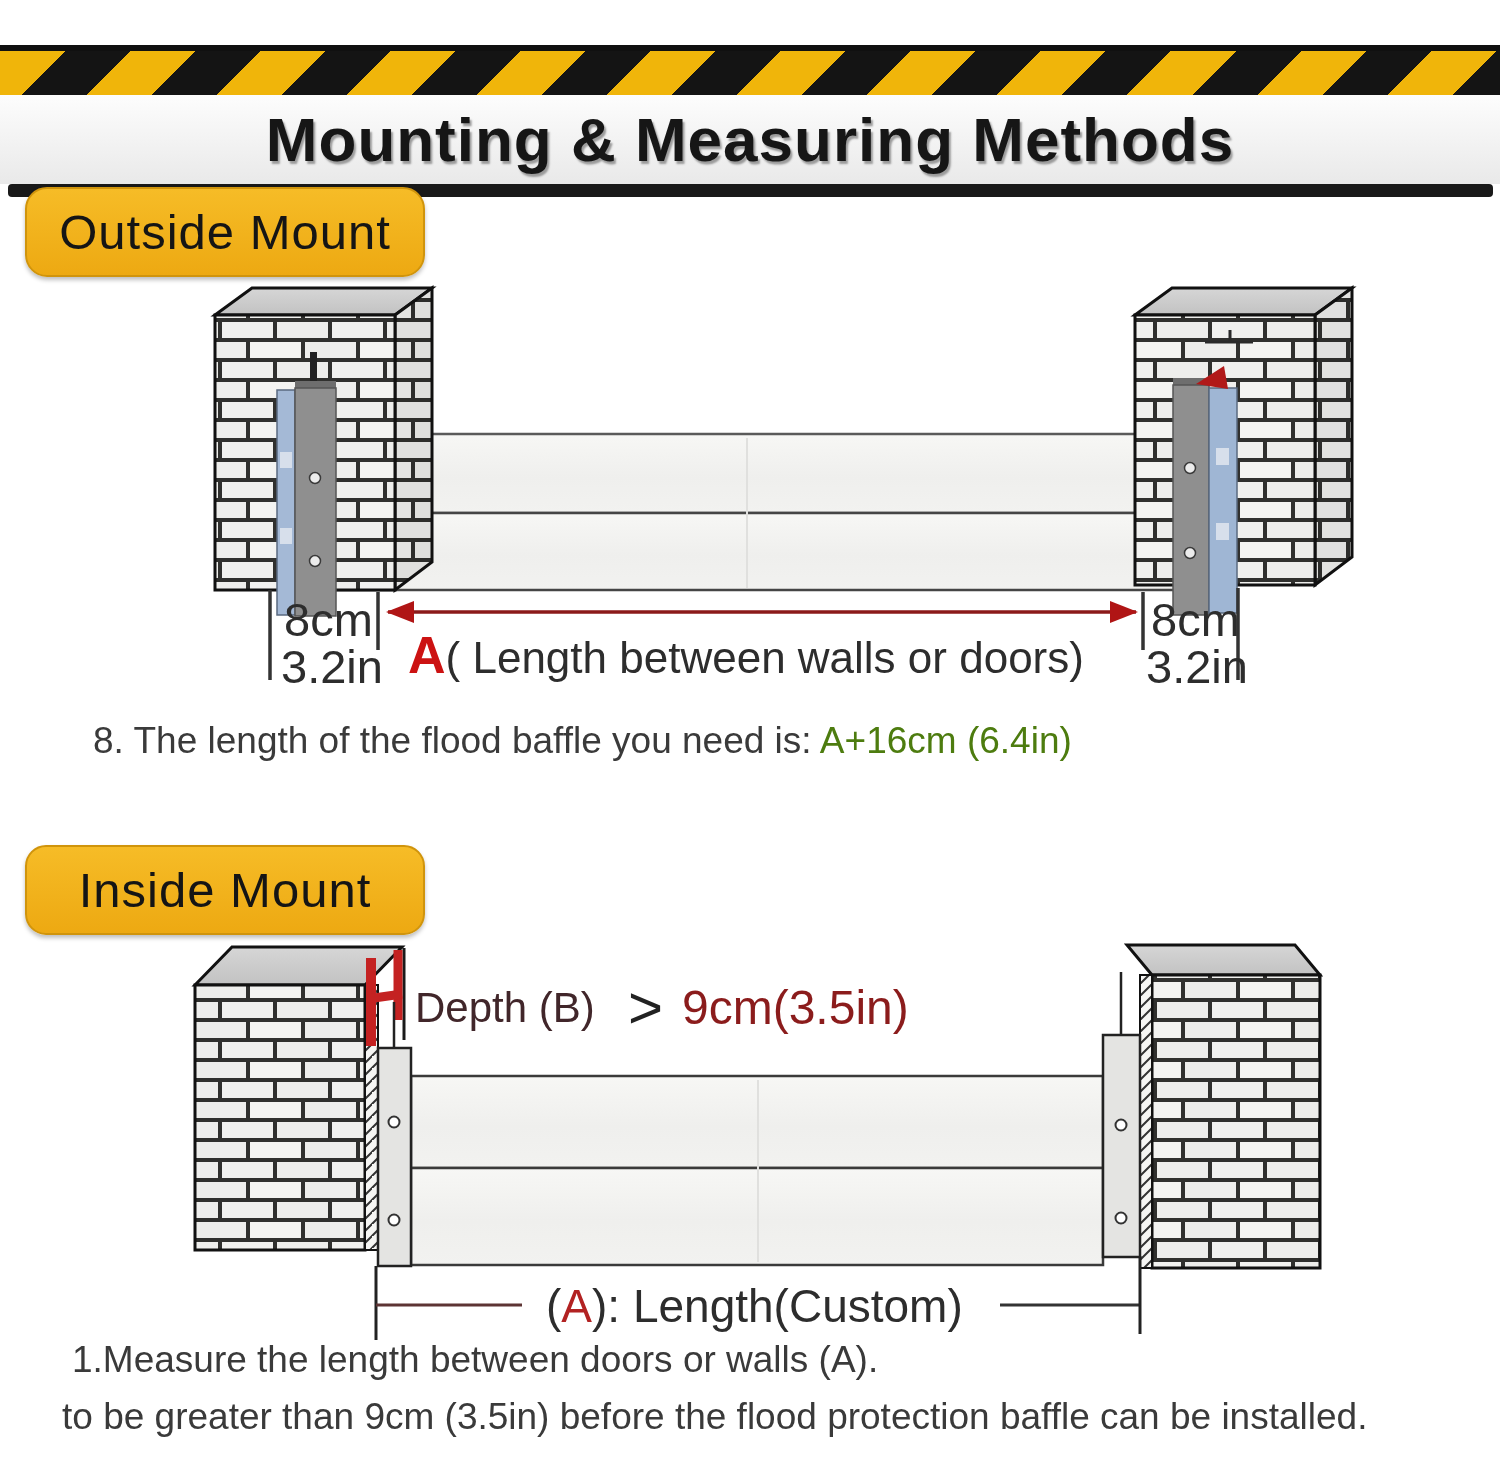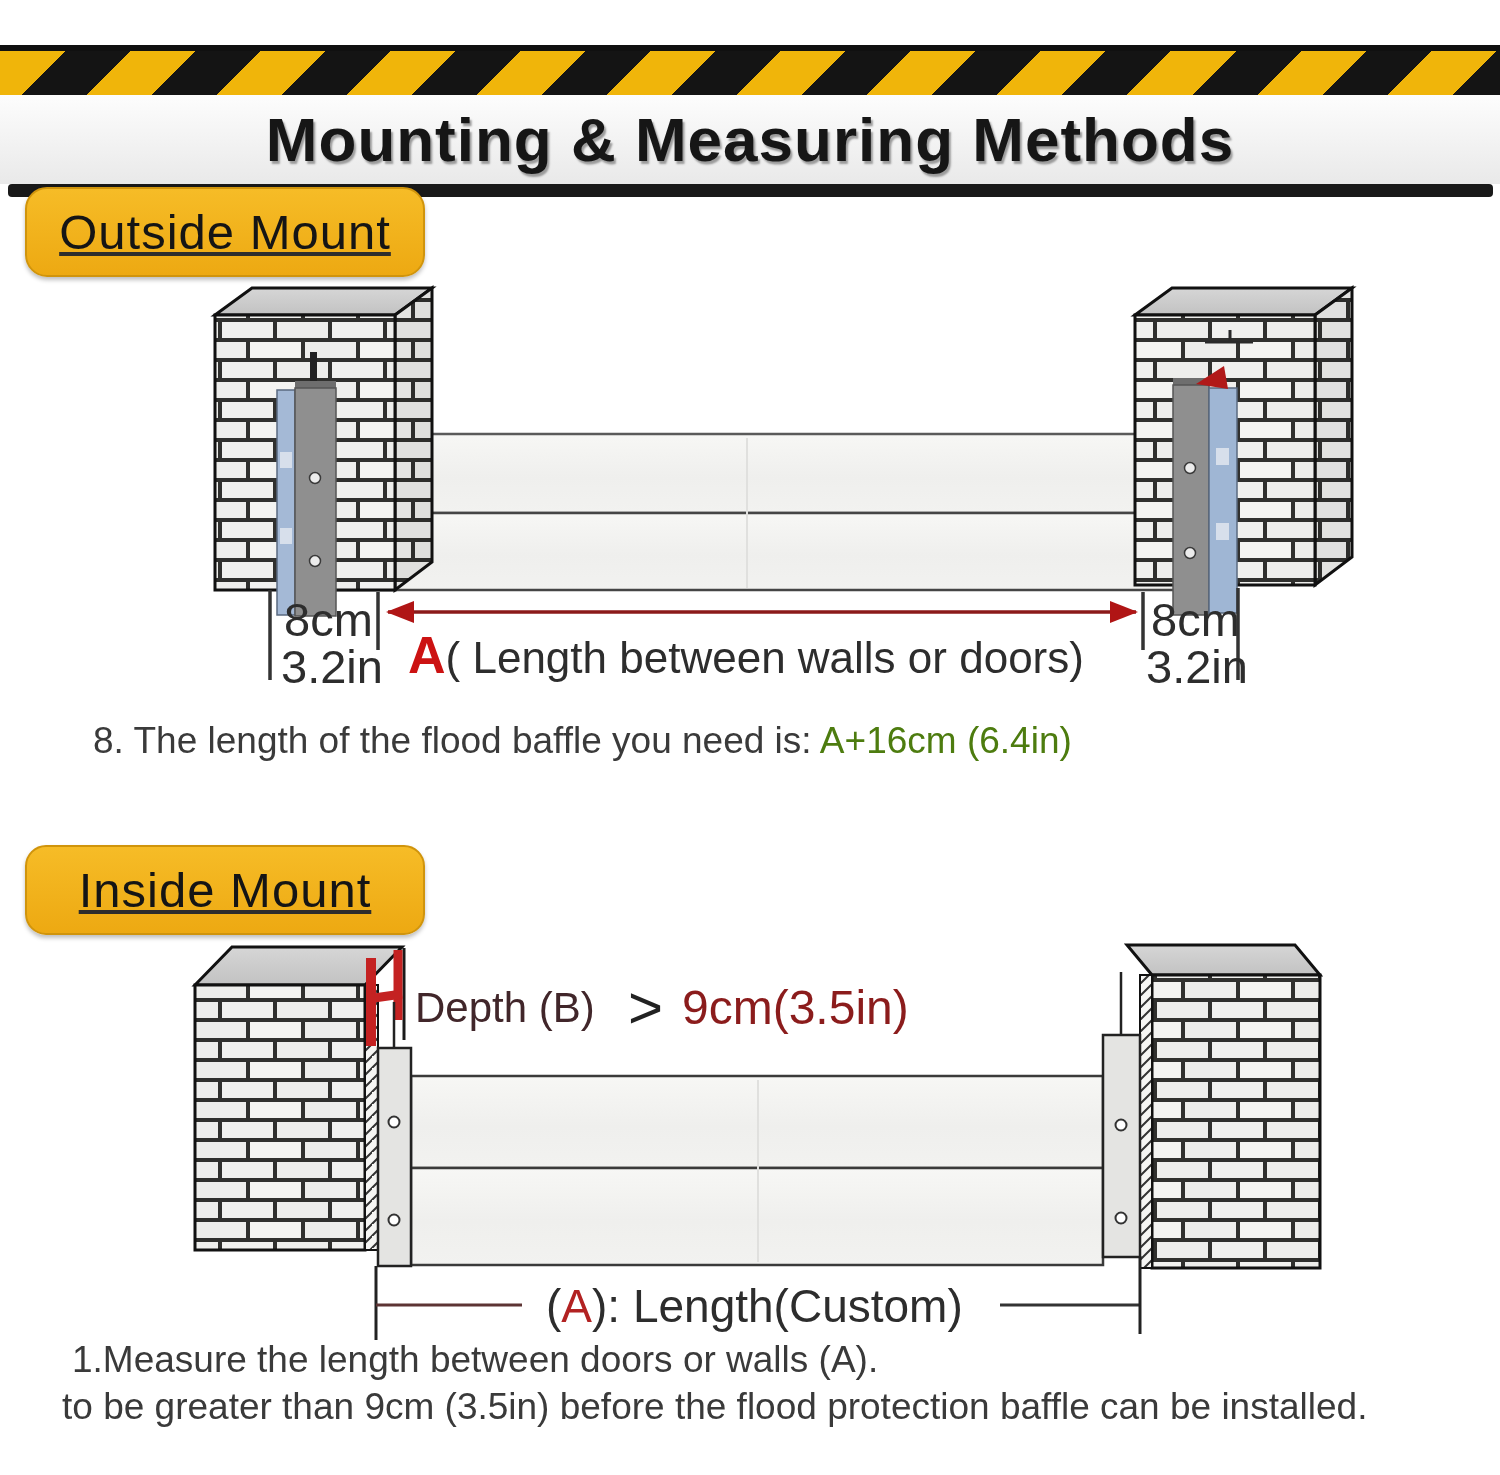--- a/index.html
+++ b/index.html
@@ -26,35 +26,34 @@
     text-shadow:2px 3px 2px #9b9b9b;
   }
   .dark-bar{height:13px;width:99%;margin:0 auto;background:#191919;border-radius:4px;}
   
   .badge{
     position:absolute;left:25px;width:400px;height:90px;
     background:linear-gradient(#f6bc27,#eda912);
     border:2px solid #d0940c;border-radius:22px;box-sizing:border-box;
     display:flex;align-items:center;justify-content:center;
     box-shadow:0 3px 4px rgba(0,0,0,.25);
-    text-decoration:underline;
   }
   .badge span{font-size:49px;color:#151515;letter-spacing:1px;}
   #badge-outside{top:187px;}
   #badge-inside{top:845px;border-radius:21px;}
   
   svg{position:absolute;left:0;}
   #diagram-outside{top:280px;}
   #diagram-inside{top:940px;}
   svg text{font-family:"Liberation Sans",sans-serif;}
   
   .steps{position:absolute;font-size:37px;color:#3a3a3a;line-height:50px;}
   #steps-outside{left:93px;top:716px;}
   #steps-inside{left:72px;top:1336px;line-height:47px;}
-  #steps-inside .l1{}
+  #steps-inside .l1{margin-bottom:10px;}
   .red-val{color:#4d7c0f;}
   .cont-line{margin-left:-10px;}
 </style>
 </head>
 <body>
 
 <div class="banner">
   <div class="stripes"></div>
   <div class="title-band">
     <div class="page-title">Mounting &amp; Measuring Methods</div>

